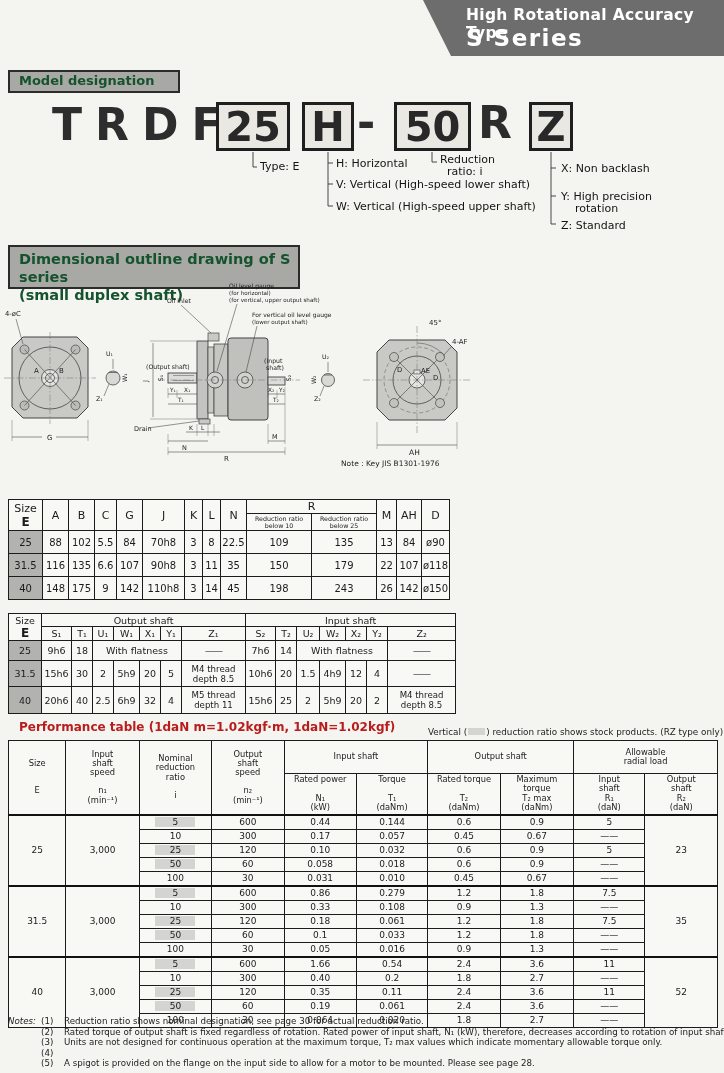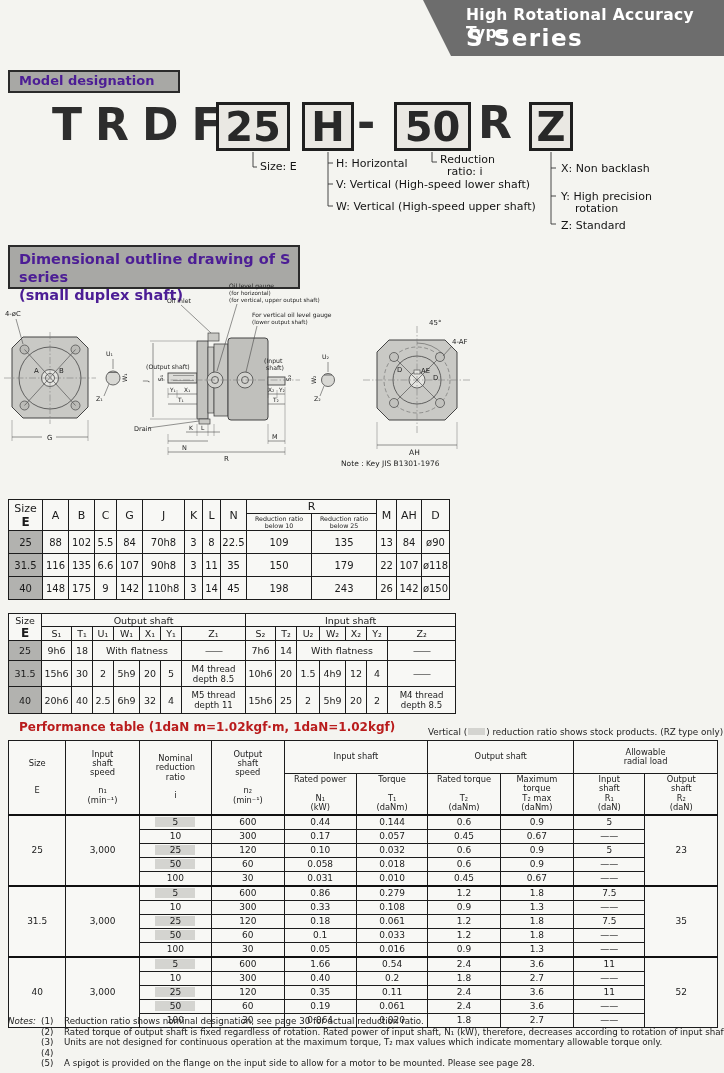--- a/index.html
+++ b/index.html
@@ -4,21 +4,21 @@
 <style>
   html,body{margin:0;padding:0;background:#e9e9e6;}
   .page{position:relative;width:724px;height:1073px;background:#f4f4f0;overflow:hidden;
         font-family:"DejaVu Sans","Liberation Sans",sans-serif;color:#1b1b1b;}
   
   .banner{position:absolute;top:0;left:420px;width:304px;height:73px;background:#6d6d6d;
           clip-path:polygon(3px 0,304px 0,304px 56px,31px 56px);}
   .banner-l1{position:absolute;top:6px;left:46px;font-size:15.5px;font-weight:bold;color:#fff;letter-spacing:.3px;}
   .banner-l2{position:absolute;top:25px;left:46px;font-size:23px;font-weight:bold;color:#fff;letter-spacing:1.5px;}
   
-  .sec-label{position:absolute;background:#a8a8a5;border:2.5px solid #2b2b2b;font-weight:bold;color:#4c1d95;box-sizing:border-box;}
+  .sec-label{position:absolute;background:#a8a8a5;border:2.5px solid #2b2b2b;font-weight:bold;color:#14532d;box-sizing:border-box;}
   #model-label{left:8px;top:70px;width:172px;height:23px;font-size:13px;line-height:18px;padding-left:9px;}
   #dim-label{left:8px;top:245px;width:292px;height:44px;font-size:14.5px;line-height:18px;padding:3px 0 0 9px;}
   
   .model-prefix{position:absolute;left:52px;top:99px;font-size:44px;font-weight:bold;letter-spacing:13px;color:#2d2d2d;}
   .mbox{position:absolute;top:102px;height:49px;border:3px solid #1f1f1f;background:#eae8e3;display:flex;align-items:center;justify-content:center;font-size:40px;font-weight:bold;color:#282828;box-sizing:border-box;}
   #mbox-25{left:216px;width:74px;} #mbox-h{left:302px;width:52px;}
   #mbox-50{left:394px;width:77px;} #mbox-z{left:529px;width:44px;}
   .msym{position:absolute;top:97px;font-size:44px;font-weight:bold;color:#2d2d2d;}
   #msym-dash{left:357px;} #msym-r{left:478px;}
   .callout{position:absolute;font-size:11px;color:#141414;white-space:nowrap;}
@@ -72,21 +72,21 @@
   <div class="mbox" id="mbox-50">50</div>
   <div class="msym" id="msym-r">R</div>
   <div class="mbox" id="mbox-z">Z</div>
 
   <svg id="model-lines" style="top:150px" width="724" height="95" viewBox="0 150 724 95">
     <path d="M253,152 V167 H257" fill="none" stroke="#333" stroke-width="0.9"></path>
     <path d="M328,152 V206 M328,163 H333 M328,184 H333 M328,206 H333" fill="none" stroke="#333" stroke-width="0.9"></path>
     <path d="M432,152 V162 H437" fill="none" stroke="#333" stroke-width="0.9"></path>
     <path d="M551,152 V224 M551,168 H556 M551,196 H556 M551,224 H556" fill="none" stroke="#333" stroke-width="0.9"></path>
   </svg>
-  <div class="callout" style="left:260px;top:160px">Size: E</div>
+  <div class="callout" style="left:260px;top:160px">Type: E</div>
   <div class="callout" style="left:336px;top:157px">H: Horizontal</div>
   <div class="callout" style="left:336px;top:178px">V: Vertical (High-speed lower shaft)</div>
   <div class="callout" style="left:336px;top:200px">W: Vertical (High-speed upper shaft)</div>
   <div class="callout" style="left:440px;top:153px">Reduction</div>
   <div class="callout" style="left:447px;top:165px">ratio: i</div>
   <div class="callout" style="left:561px;top:162px">X: Non backlash</div>
   <div class="callout" style="left:561px;top:190px">Y: High precision</div>
   <div class="callout" style="left:575px;top:202px">rotation</div>
   <div class="callout" style="left:561px;top:219px">Z: Standard</div>
 

